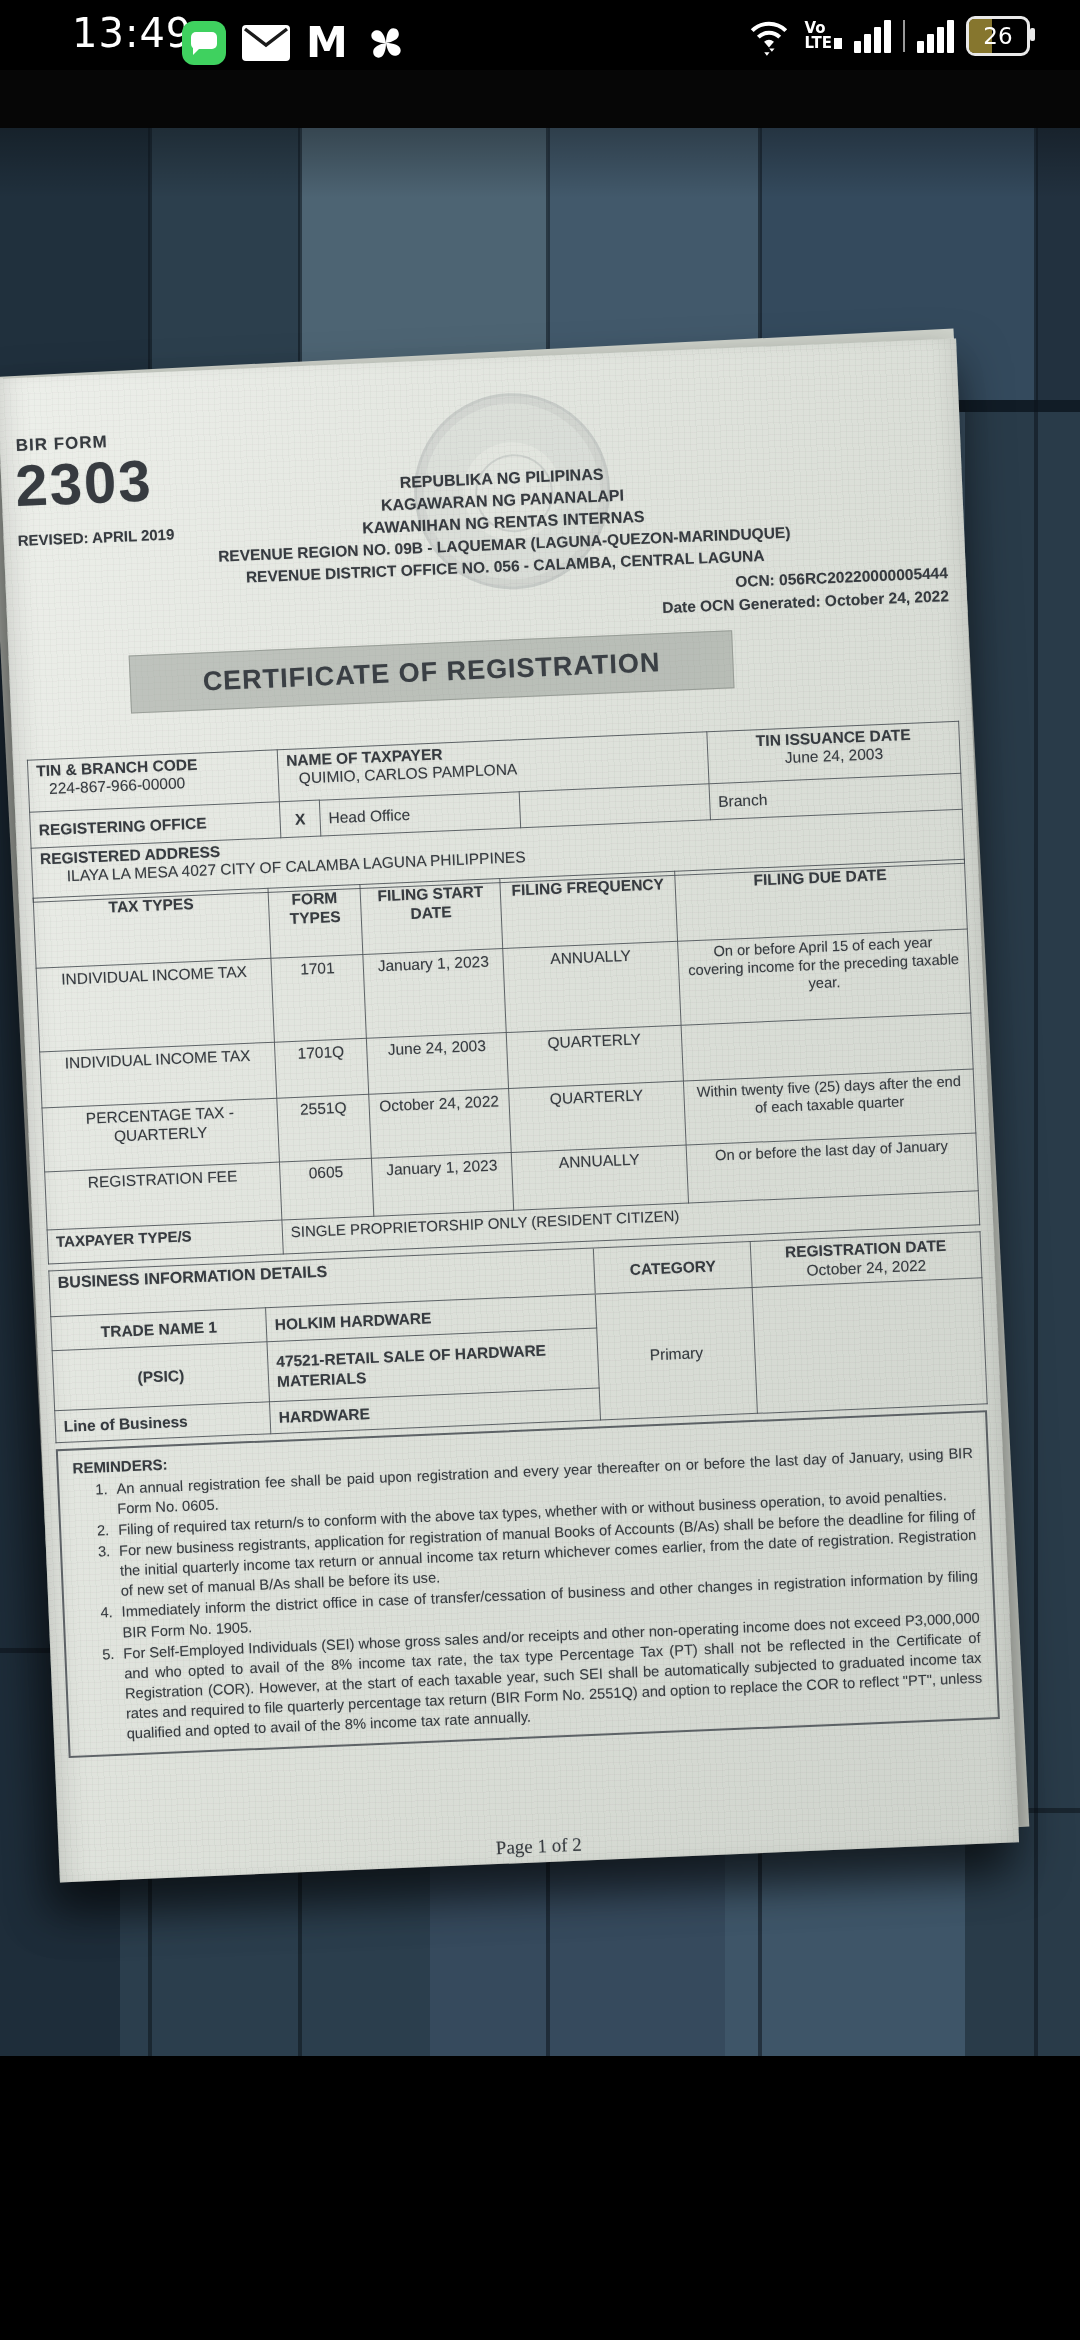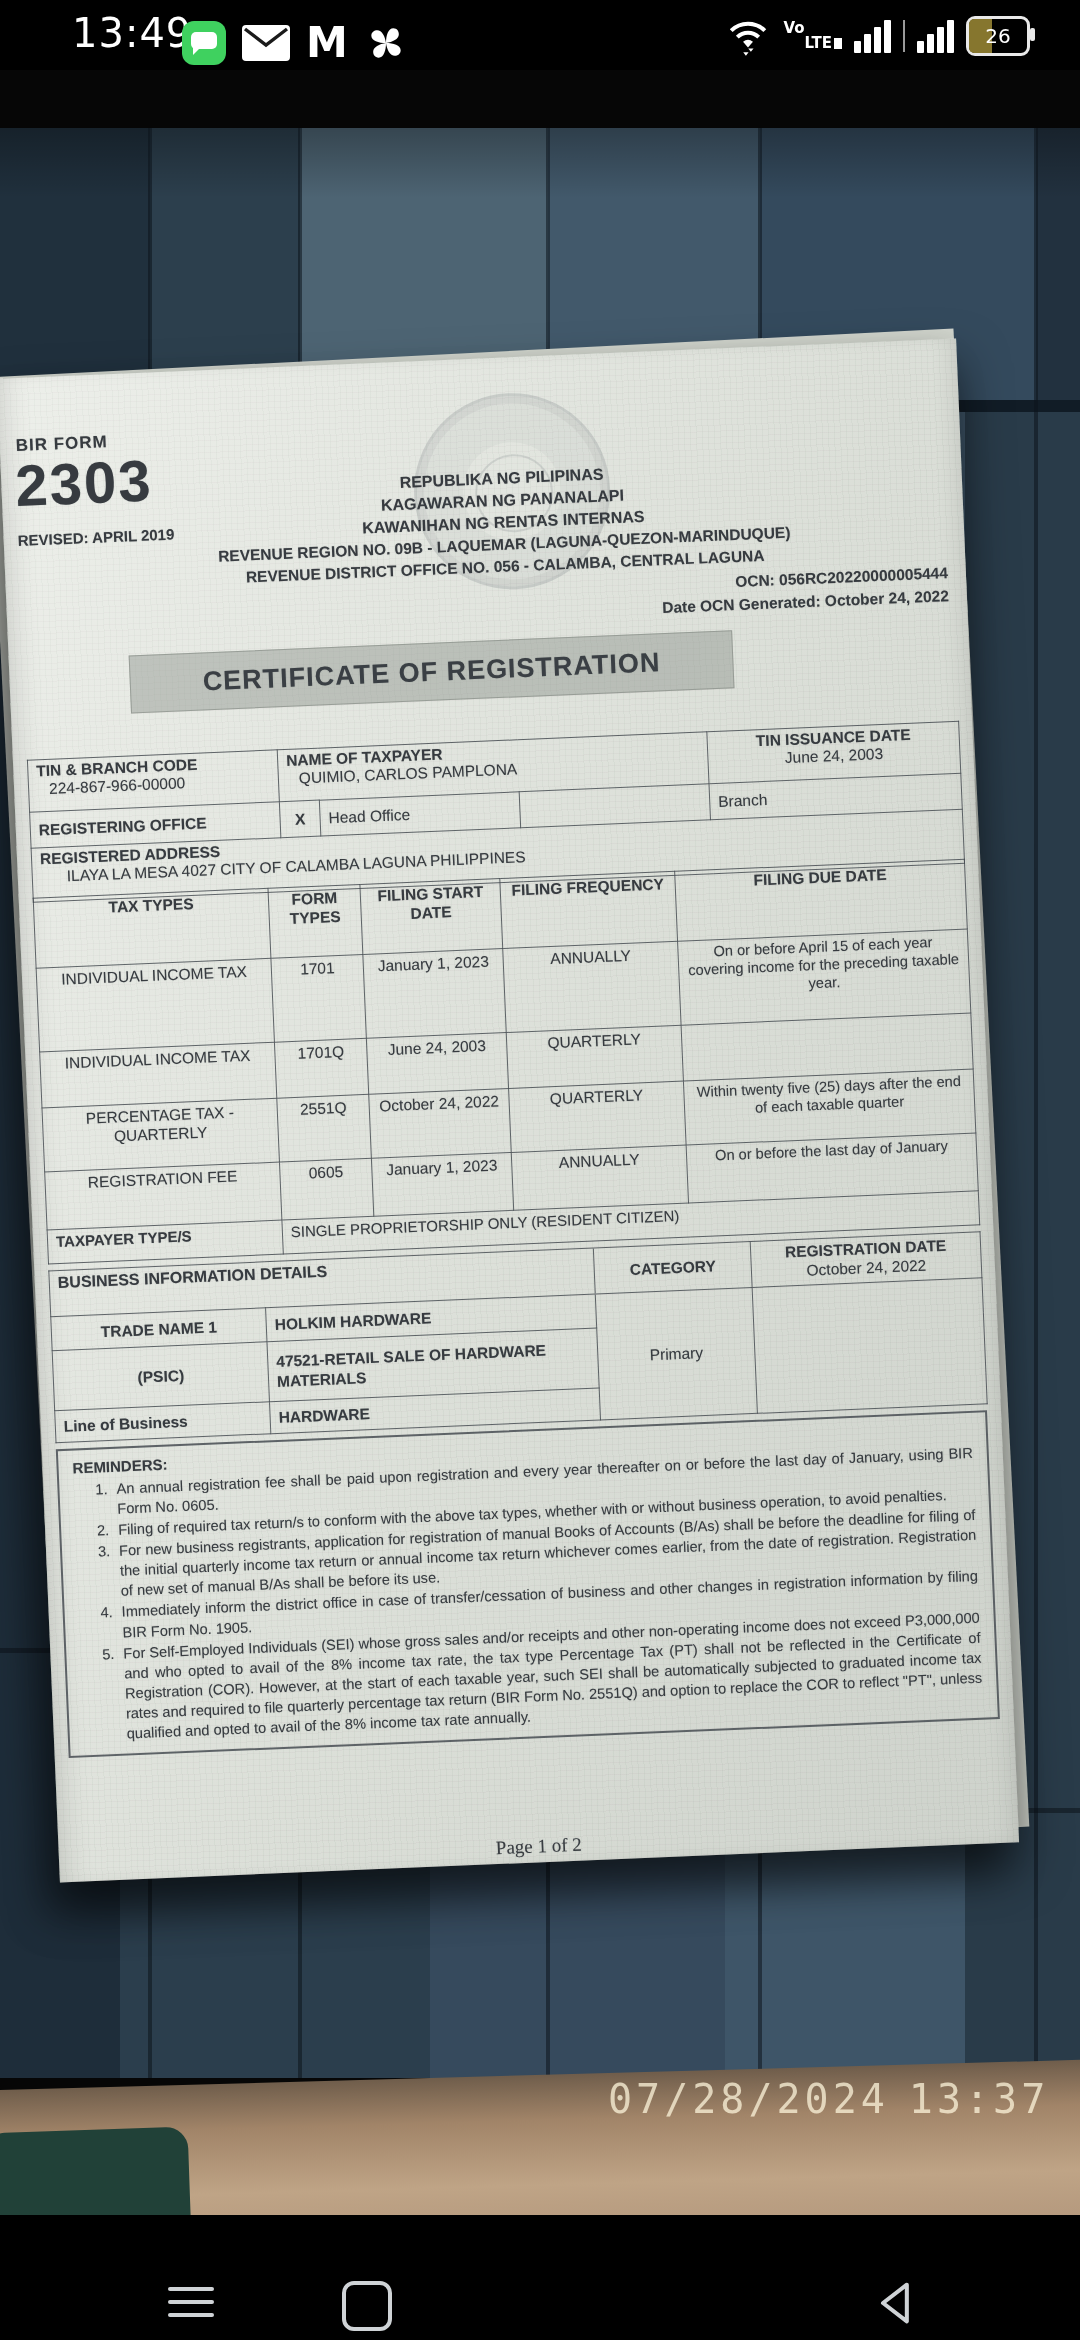--- a/index.html
+++ b/index.html
@@ -1,36 +1,36 @@
 <!DOCTYPE html>
 <html><head>
 <meta charset="utf-8">
 <style>
   html,body{margin:0;padding:0;background:#000;}
-  .screen{position:relative;width:1080px;height:2340px;background:#14532d;overflow:hidden;font-family:"Liberation Sans",sans-serif;}
+  .screen{position:relative;width:1080px;height:2056px;background:#14532d;overflow:hidden;font-family:"Liberation Sans",sans-serif;}
 
   
   .status-bar{position:absolute;left:0;top:0;width:1080px;height:70px;background:#000;color:#fff;}
   .sb-time{position:absolute;left:72px;top:10px;font-size:40px;font-weight:400;font-family:"DejaVu Sans",sans-serif;letter-spacing:1px;}
   .sb-apps{position:absolute;left:182px;top:20px;display:flex;align-items:center;gap:16px;height:46px;}
   .chat-icon{width:44px;height:44px;border-radius:12px;background:#3fd15f;position:relative;}
   .chat-icon::after{content:"";position:absolute;left:9px;top:11px;width:26px;height:17px;background:#fff;border-radius:5px;}
   .chat-icon::before{content:"";position:absolute;left:11px;top:26px;border-left:8px solid #fff;border-bottom:8px solid transparent;}
   .gmail-m{font-size:42px;font-weight:700;color:#fff;font-family:"DejaVu Sans",sans-serif;line-height:44px;}
   .sb-right{position:absolute;right:50px;top:14px;display:flex;align-items:center;gap:12px;height:44px;}
   .volte{display:flex;flex-direction:column;line-height:15px;font-size:15px;font-weight:700;font-family:"DejaVu Sans",sans-serif;}
-  .lte-row{display:flex;align-items:center;gap:2px;margin-left:21px;}
+  .lte-row{display:flex;align-items:center;gap:2px;}
   .lte-box{display:inline-block;width:8px;height:11px;background:#fff;}
   .sigbars{display:flex;align-items:flex-end;gap:3px;height:34px;}
   .sigbars i{display:block;width:7px;background:#fff;border-radius:1px;}
   .sb-divider{width:2px;height:32px;background:#9a9a9a;}
   .battery{position:relative;width:58px;height:34px;border:3px solid #e9e9e9;border-radius:9px;display:flex;align-items:center;justify-content:center;}
   .battery::after{content:"";position:absolute;right:-8px;top:9px;width:5px;height:13px;background:#e9e9e9;border-radius:2px;}
   .batt-fill{position:absolute;left:0;top:0;bottom:0;width:40%;background:#86762e;border-radius:5px 0 0 5px;}
-  .batt-num{position:relative;font-size:20px;color:#fff;z-index:1;font-family:"DejaVu Sans",sans-serif;text-align:center;}
+  .batt-num{position:relative;font-size:23px;color:#fff;z-index:1;font-family:"DejaVu Sans",sans-serif;text-align:center;}
 
   
   .photo{position:absolute;left:0;top:70px;width:1080px;height:2145px;background:#060606;overflow:hidden;}
   .top-watermark{position:absolute;left:112px;top:16px;font-size:46px;font-weight:700;color:rgba(125,130,136,0.28);letter-spacing:2px;white-space:nowrap;}
 
   .wood{position:absolute;left:0;top:58px;width:1080px;height:1950px;
     background:
       linear-gradient(180deg, rgba(0,0,0,0.3) 0, rgba(0,0,0,0) 70px),
       linear-gradient(90deg,#20303d 0 150px,#2c3f4d 150px 300px,#4d6473 300px 548px,#42596b 548px 760px,#344a5d 760px 1036px,#22313f 1036px 100%);}
   .wood::before{content:"";position:absolute;left:0;top:272px;right:0;bottom:0;

